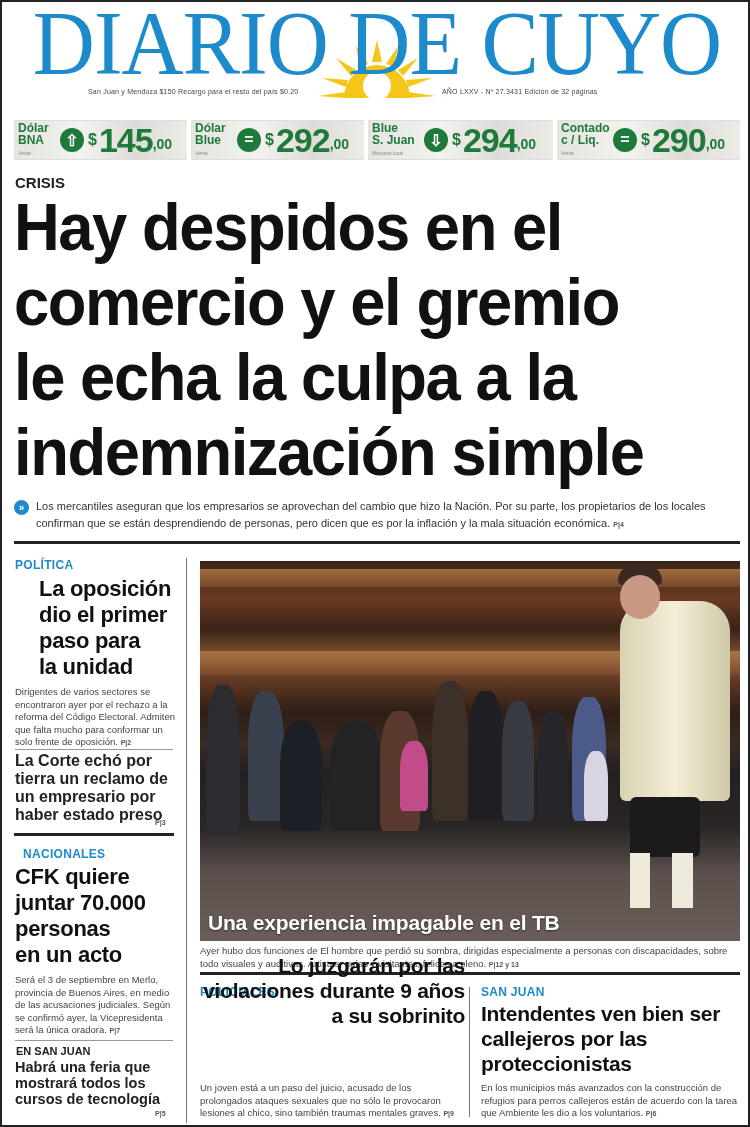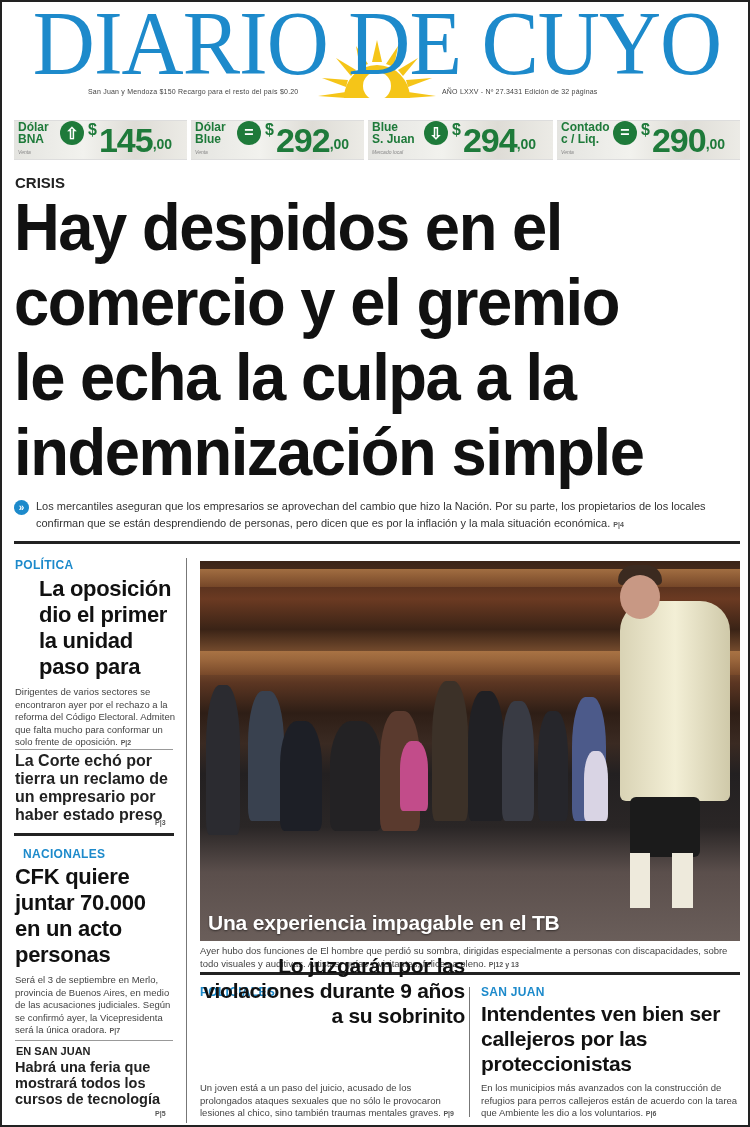--- a/index.html
+++ b/index.html
@@ -13,21 +13,21 @@
     font-family: "Liberation Serif", serif; font-size: 86px; letter-spacing: -1px; color: #1d8acb;
     line-height: 96px; white-space: nowrap; transform: scaleY(1.05); }
   .sun { position: absolute; left: 316px; top: 38px; width: 118px; height: 58px; }
   .meta-left { position: absolute; left: 86px; top: 86px; font-size: 7px; color: #444; letter-spacing: .2px; }
   .meta-right { position: absolute; left: 440px; top: 86px; font-size: 7px; color: #444; letter-spacing: .2px; }
   .dateline { position: absolute; left: 12px; top: 97px; width: 726px; height: 15px; background: #1d8acb; color: #fff;
     font-size: 9px; font-weight: bold; text-align: center; line-height: 15px; }
 
   
   .fx { position: absolute; top: 118px; height: 40px; background: linear-gradient(90deg,#e4e4e0,#f2f2ee 40%,#dedcd6 70%,#ecebe6);
-    border-top: 1px solid #ddd; border-bottom: 1px solid #ddd; display: flex; align-items: flex-start; }
+    border-top: 1px solid #ddd; border-bottom: 1px solid #ddd; display: flex; align-items: center; }
   .fx-label { font-size: 12px; font-weight: bold; color: #1e7a3a; line-height: 12px; margin-left: 4px; width: 42px; }
   .fx-sub { display: block; font-size: 5px; font-style: italic; color: #888; font-weight: normal; margin-top: 1px; }
   .fx-icon { width: 24px; height: 24px; border-radius: 50%; background: #1e7a3a; color: #fff; display: flex; align-items: center;
     justify-content: center; font-size: 16px; font-weight: bold; margin-right: 4px; }
   .fx-cur { font-size: 16px; font-weight: bold; color: #1e7a3a; margin-right: 2px; }
   .fx-val { font-size: 34px; font-weight: bold; color: #1e7a3a; letter-spacing: -1px; }
   .fx-dec { font-size: 14px; font-weight: bold; color: #1e7a3a; align-self: flex-end; margin-bottom: 7px; }
 
   
   .kicker { position: absolute; left: 13px; top: 172px; font-size: 15px; font-weight: bold; color: #222; }
@@ -134,38 +134,38 @@
     <span class="deck-icon">»</span>
     <span>Los mercantiles aseguran que los empresarios se aprovechan del cambio que hizo la Nación. Por su parte, los propietarios de los locales confirman que se están desprendiendo de personas, pero dicen que es por la inflación y la mala situación económica.</span>
     <span class="pref">P|4</span>
   </div>
   <div class="rule-heavy" style="left:12px;top:539px;width:726px;"></div>
 
   <div class="sec" style="left:13px;top:556px;">POLÍTICA</div>
   <div class="lh" style="left:13px;top:574px;font-size:22px;line-height:26px;margin-left:24px;">
     <div>La oposición</div>
     <div>dio el primer</div>
+    <div>paso para</div>
     <div>la unidad</div>
-    <div>paso para</div>
   </div>
   <div class="lb" style="left:13px;top:684px;width:160px;">
     <span>Dirigentes de varios sectores se encontraron ayer por el rechazo a la reforma del Código Electoral. Admiten que falta mucho para conformar un solo frente de oposición.</span>
     <span class="pref">P|2</span>
   </div>
   <div class="rule-thin" style="left:13px;top:747px;width:158px;"></div>
   <div class="lm" style="left:13px;top:750px;width:165px;">La Corte echó por tierra un reclamo de un empresario por haber estado preso</div>
   <div class="pref" style="position:absolute;left:153px;top:817px;">P|3</div>
   <div class="rule-heavy" style="left:12px;top:831px;width:160px;"></div>
 
   <div class="sec" style="left:21px;top:845px;">NACIONALES</div>
   <div class="lh" style="left:13px;top:862px;font-size:22px;line-height:26px;">
     <div>CFK quiere</div>
     <div>juntar 70.000</div>
+    <div>personas</div>
     <div>en un acto</div>
-    <div>personas</div>
   </div>
   <div class="lb" style="left:13px;top:972px;width:160px;">
     <span>Será el 3 de septiembre en Merlo, provincia de Buenos Aires, en medio de las acusaciones judiciales. Según se confirmó ayer, la Vicepresidenta será la única oradora.</span>
     <span class="pref">P|7</span>
   </div>
   <div class="rule-thin" style="left:13px;top:1038px;width:158px;"></div>
   <div style="position:absolute;left:14px;top:1043px;font-size:11px;font-weight:bold;color:#222;">EN SAN JUAN</div>
   <div class="lm" style="left:13px;top:1057px;width:170px;font-size:14.5px;line-height:16px;">Habrá una feria que mostrará todos los cursos de tecnología</div>
   <div class="pref" style="position:absolute;left:153px;top:1108px;">P|5</div>
 

